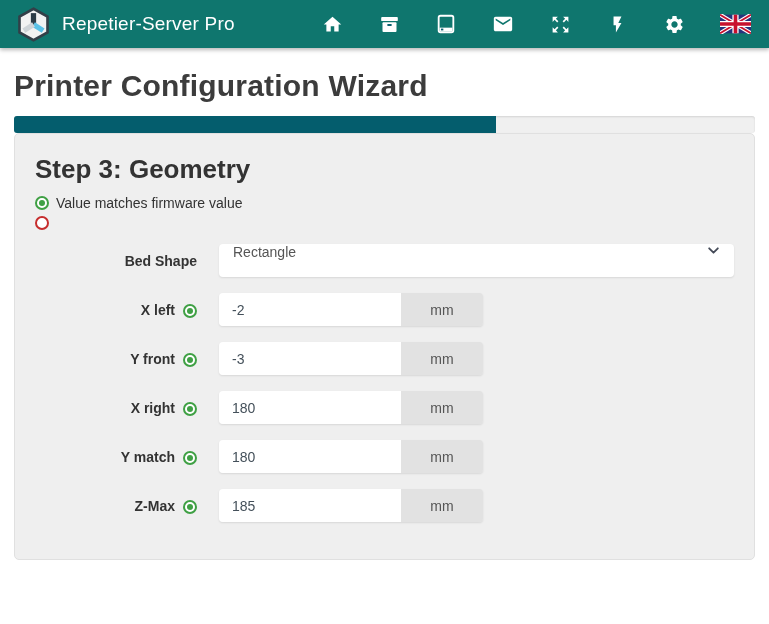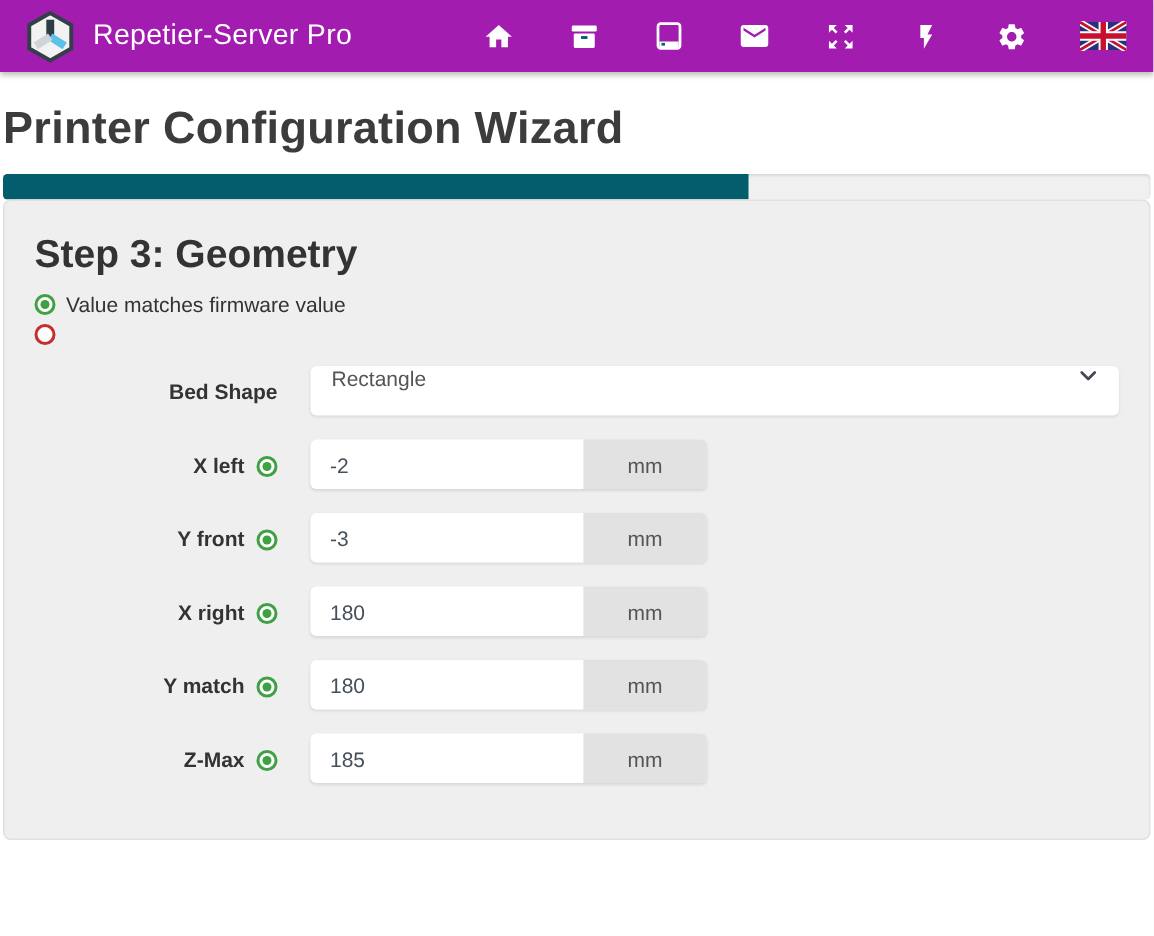--- a/index.html
+++ b/index.html
@@ -1,30 +1,30 @@
 <!DOCTYPE html>
 <html><head>
 <meta charset="utf-8">
 <style>
   * { margin: 0; padding: 0; box-sizing: border-box; }
   html, body { width: 769px; height: 624px; background: #ffffff; overflow: hidden;
     font-family: "Liberation Sans", "DejaVu Sans", sans-serif; }
 
   
-  .navbar { height: 48px; background: #a21caf; display: flex; align-items: center;
+  .navbar { height: 48px; background: #0f766e; display: flex; align-items: center;
     padding: 0 16px; box-shadow: 0 2px 4px rgba(0,0,0,.28); position: relative; z-index: 5; }
   .logo { width: 35px; height: 35px; flex: 0 0 auto; }
   .nav-title { color: #fff; font-size: 19px; font-weight: 500; margin-left: 11px; letter-spacing: .2px; }
   .nav-spacer { flex: 1; }
   .nav-icons { display: flex; align-items: center; gap: 33px; padding-right: 2px; }
   .nav-icon { display: flex; align-items: center; justify-content: center; width: 24px; height: 24px; cursor: pointer; }
   .nav-icon svg { display: block; }
 
   
-  .content { padding: 0 2px; }
+  .content { padding: 0 14px; }
   .page-title { font-size: 30px; font-weight: 700; color: #3c3c3c; margin: 21px 0 13px; letter-spacing: .2px; }
 
   .progress-track { height: 17px; background: #f0f0f0; border-radius: 3px;
     box-shadow: inset 0 1px 2px rgba(0,0,0,.12); overflow: hidden; }
   .progress-fill { height: 100%; background: #045d6d; width: 65%; }
 
   
   .card { background: #efefef; border: 1px solid #e0e0e0; border-radius: 5px;
     padding: 18px 20px 20px; height: 427px; }
   .step-title { font-size: 26px; font-weight: 700; color: #333; margin: 2px 0 10px; }

